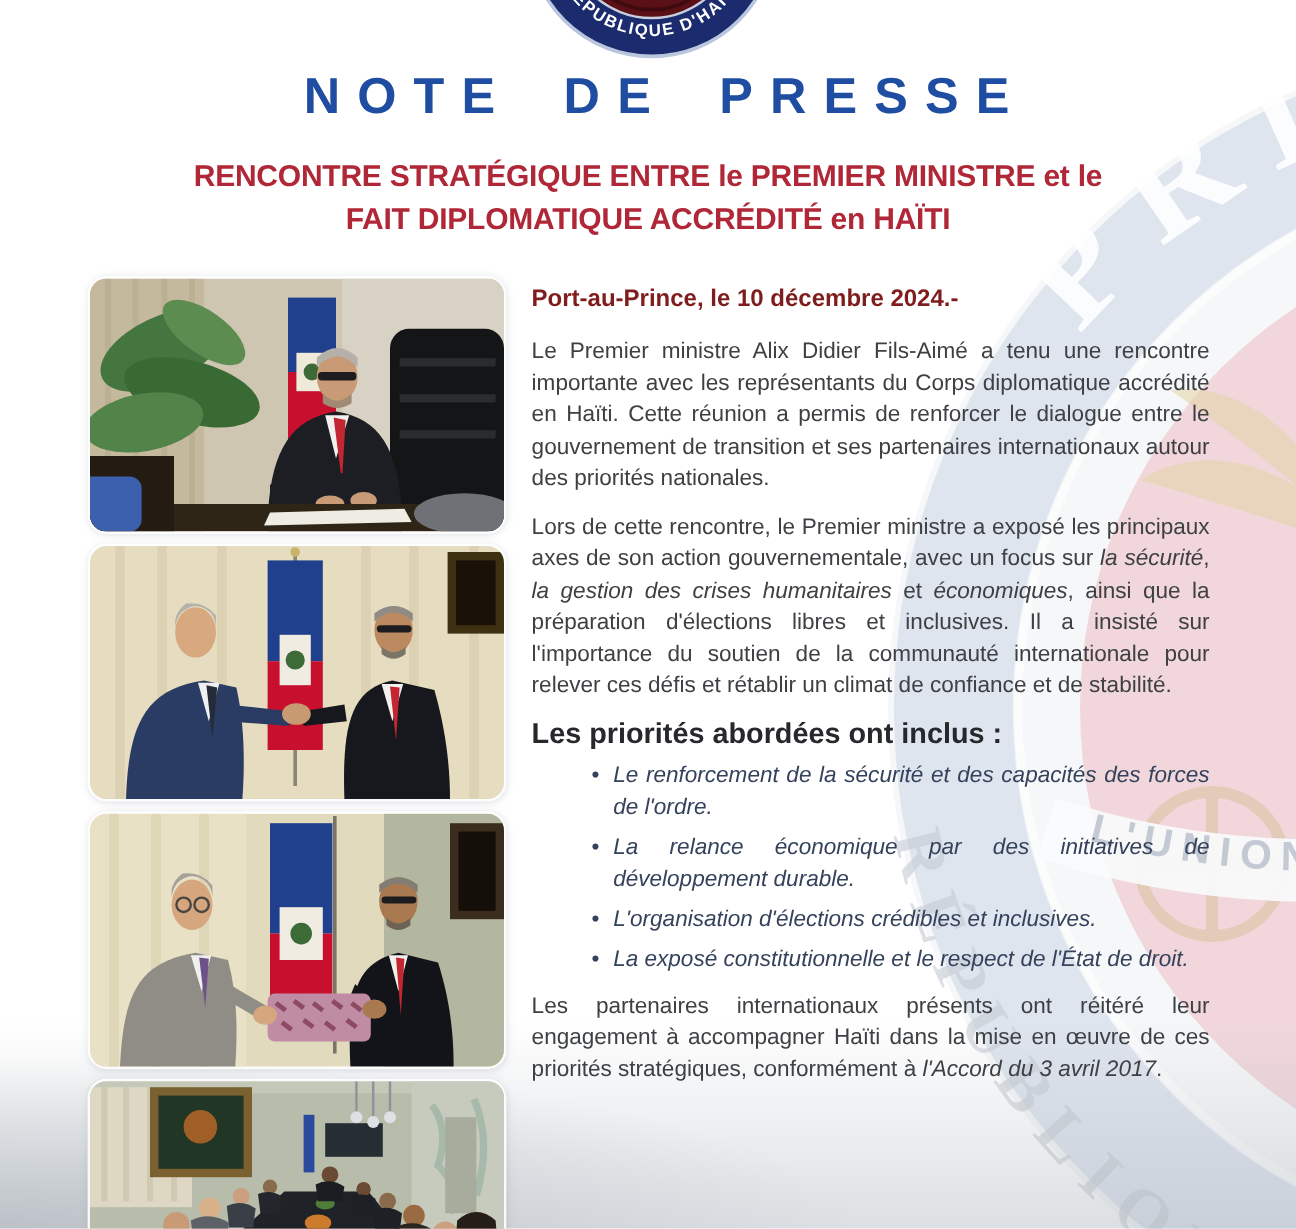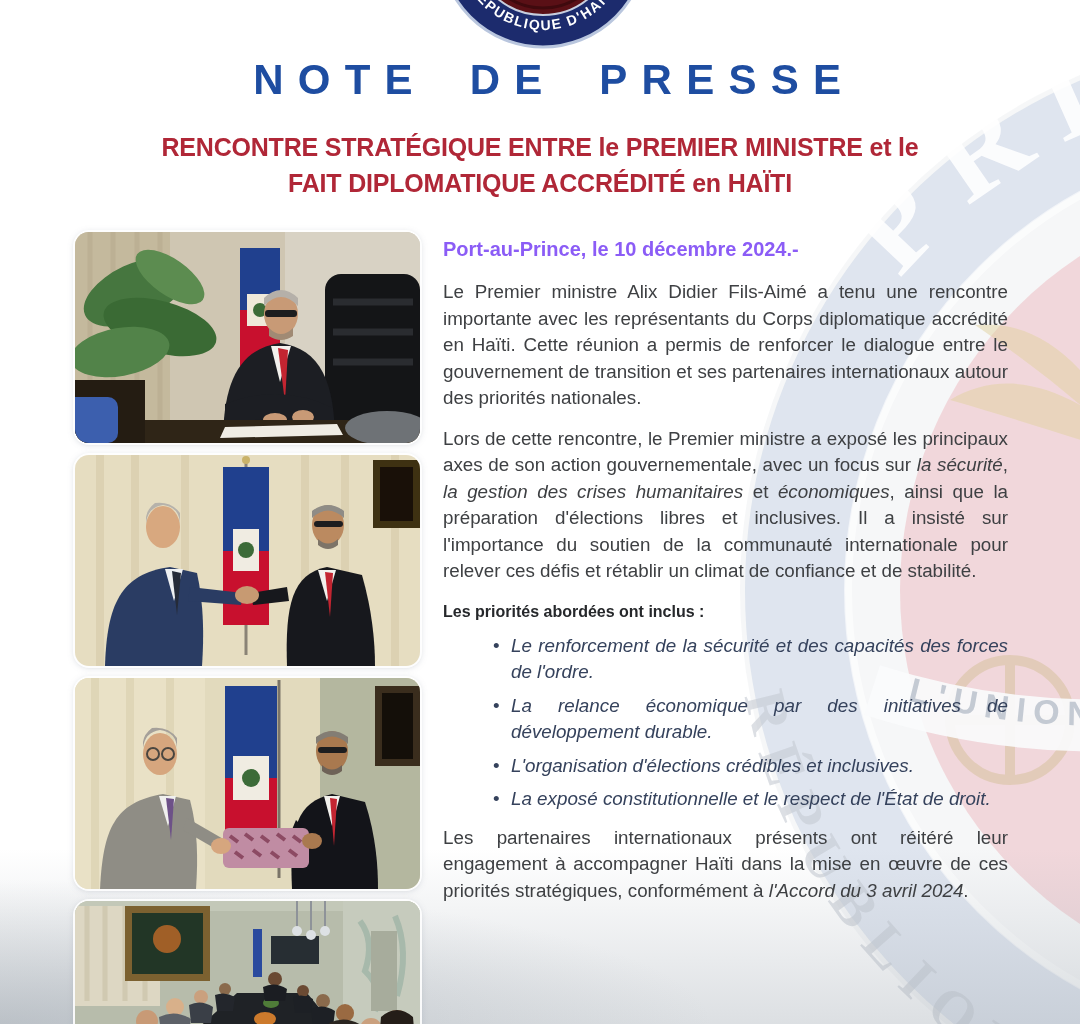--- a/index.html
+++ b/index.html
@@ -20,24 +20,24 @@
   .headline{position:absolute;left:0;top:129px;width:100%;margin:0;text-align:center;
             color:#b02737;font-weight:700;font-size:25px;line-height:36px;letter-spacing:-0.2px;}
   .headline span{display:block;}
   
   .photos{position:absolute;left:75px;top:232px;width:345px;}
   .photo{margin:0 0 12px 0;width:345px;height:211px;border-radius:14px;overflow:hidden;background:#fff;
          box-shadow:0 0 0 2px rgba(255,255,255,.9), 0 1px 7px rgba(110,120,140,.35);}
   .photo svg{display:block;width:100%;height:100%;}
   
   .textcol{position:absolute;left:443px;top:236px;width:565px;}
-  .dateline{margin:0 0 17px 0;font-size:20px;font-weight:700;color:#8b5cf6;line-height:26px;}
+  .dateline{margin:0 0 17px 0;font-size:20px;font-weight:700;color:#7f1d1d;line-height:26px;}
   .para{margin:0 0 14px 0;font-size:18.8px;color:#3e4043;line-height:26.5px;text-align:justify;}
   .para .b{font-weight:400;} .para .i{font-style:italic;}
-  .subhead{margin:4px 0 8px 0;font-size:16px;font-weight:700;color:#26282b;line-height:26px;}
+  .subhead{margin:4px 0 8px 0;font-size:24px;font-weight:700;color:#26282b;line-height:26px;}
   .bullets{margin:0 0 12px 0;padding:0;list-style:none;}
   .bullets li{position:relative;margin:0 0 7px 50px;padding-left:18px;font-size:18.8px;line-height:26.5px;
               font-style:italic;color:#35425c;text-align:justify;}
   .bullets .dot{position:absolute;left:0;top:0;font-style:normal;}
 </style>
 </head>
 <body>
 
 <div class="page">
 
@@ -306,17 +306,17 @@
       <p class="dateline">Port-au-Prince, le 10 décembre 2024.-</p>
       <p class="para"><span>Le Premier ministre </span><span class="b">Alix Didier Fils-Aimé</span><span> a tenu une rencontre importante avec les représentants du Corps diplomatique accrédité en Haïti. Cette réunion a permis de renforcer le dialogue entre le gouvernement de transition et ses partenaires internationaux autour des priorités nationales.</span></p>
       <p class="para"><span>Lors de cette rencontre, le Premier ministre a exposé les principaux axes de son action gouvernementale, avec un focus sur </span><span class="b i">la sécurité</span><span>, </span><span class="b i">la gestion des crises humanitaires</span><span> et </span><span class="b i">économiques</span><span>, ainsi que la préparation d'élections libres et inclusives. Il a insisté sur l'importance du soutien de la communauté internationale pour relever ces défis et rétablir un climat de confiance et de stabilité.</span></p>
       <p class="subhead">Les priorités abordées ont inclus :</p>
       <ul class="bullets">
         <li><span class="dot">•</span><span>Le renforcement de la sécurité et des capacités des forces de l'ordre.</span></li>
         <li><span class="dot">•</span><span>La relance économique par des initiatives de développement durable.</span></li>
         <li><span class="dot">•</span><span>L'organisation d'élections crédibles et inclusives.</span></li>
         <li><span class="dot">•</span><span>La exposé constitutionnelle et le respect de l'État de droit.</span></li>
       </ul>
-      <p class="para"><span>Les partenaires internationaux présents ont réitéré leur engagement à accompagner Haïti dans la mise en œuvre de ces priorités stratégiques, conformément à </span><span class="b i">l'Accord du 3 avril 2024</span><span>.</span></p>
+      <p class="para"><span>Les partenaires internationaux présents ont réitéré leur engagement à accompagner Haïti dans la mise en œuvre de ces priorités stratégiques, conformément à </span><span class="b i">l'Accord du 3 avril 2017</span><span>.</span></p>
     </div>
 
   </div>
 </div>
 
 </body></html>

